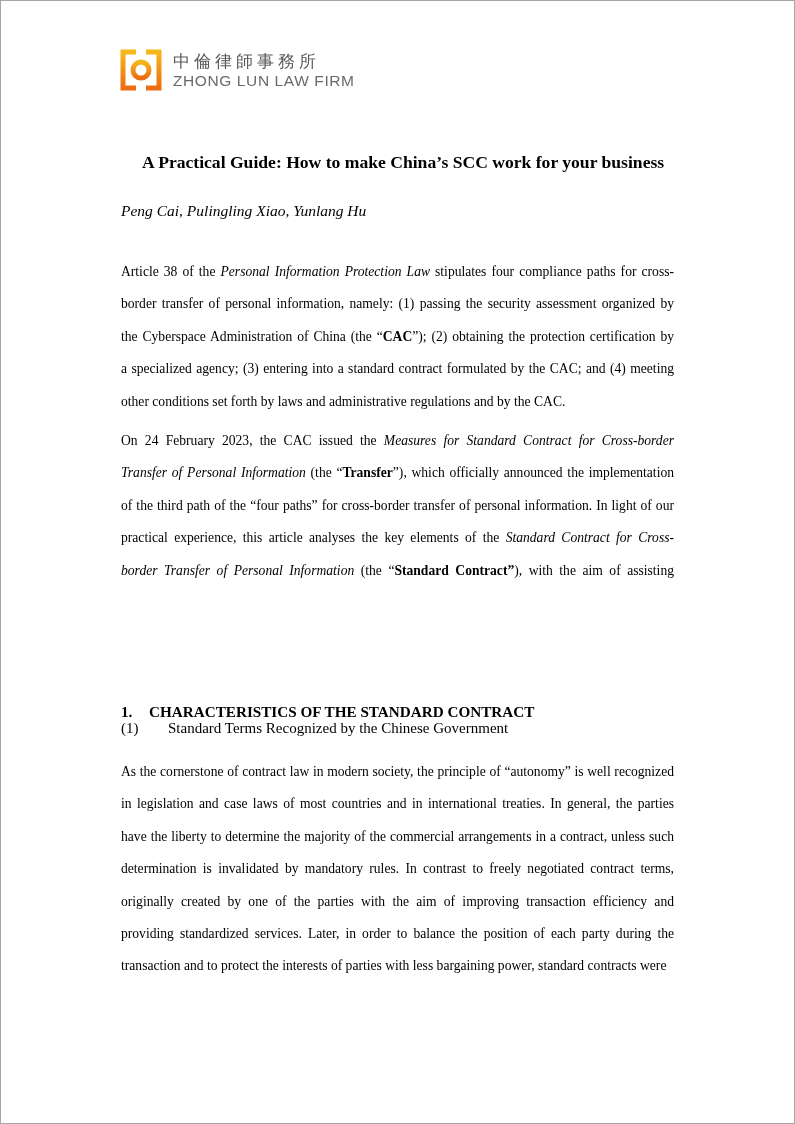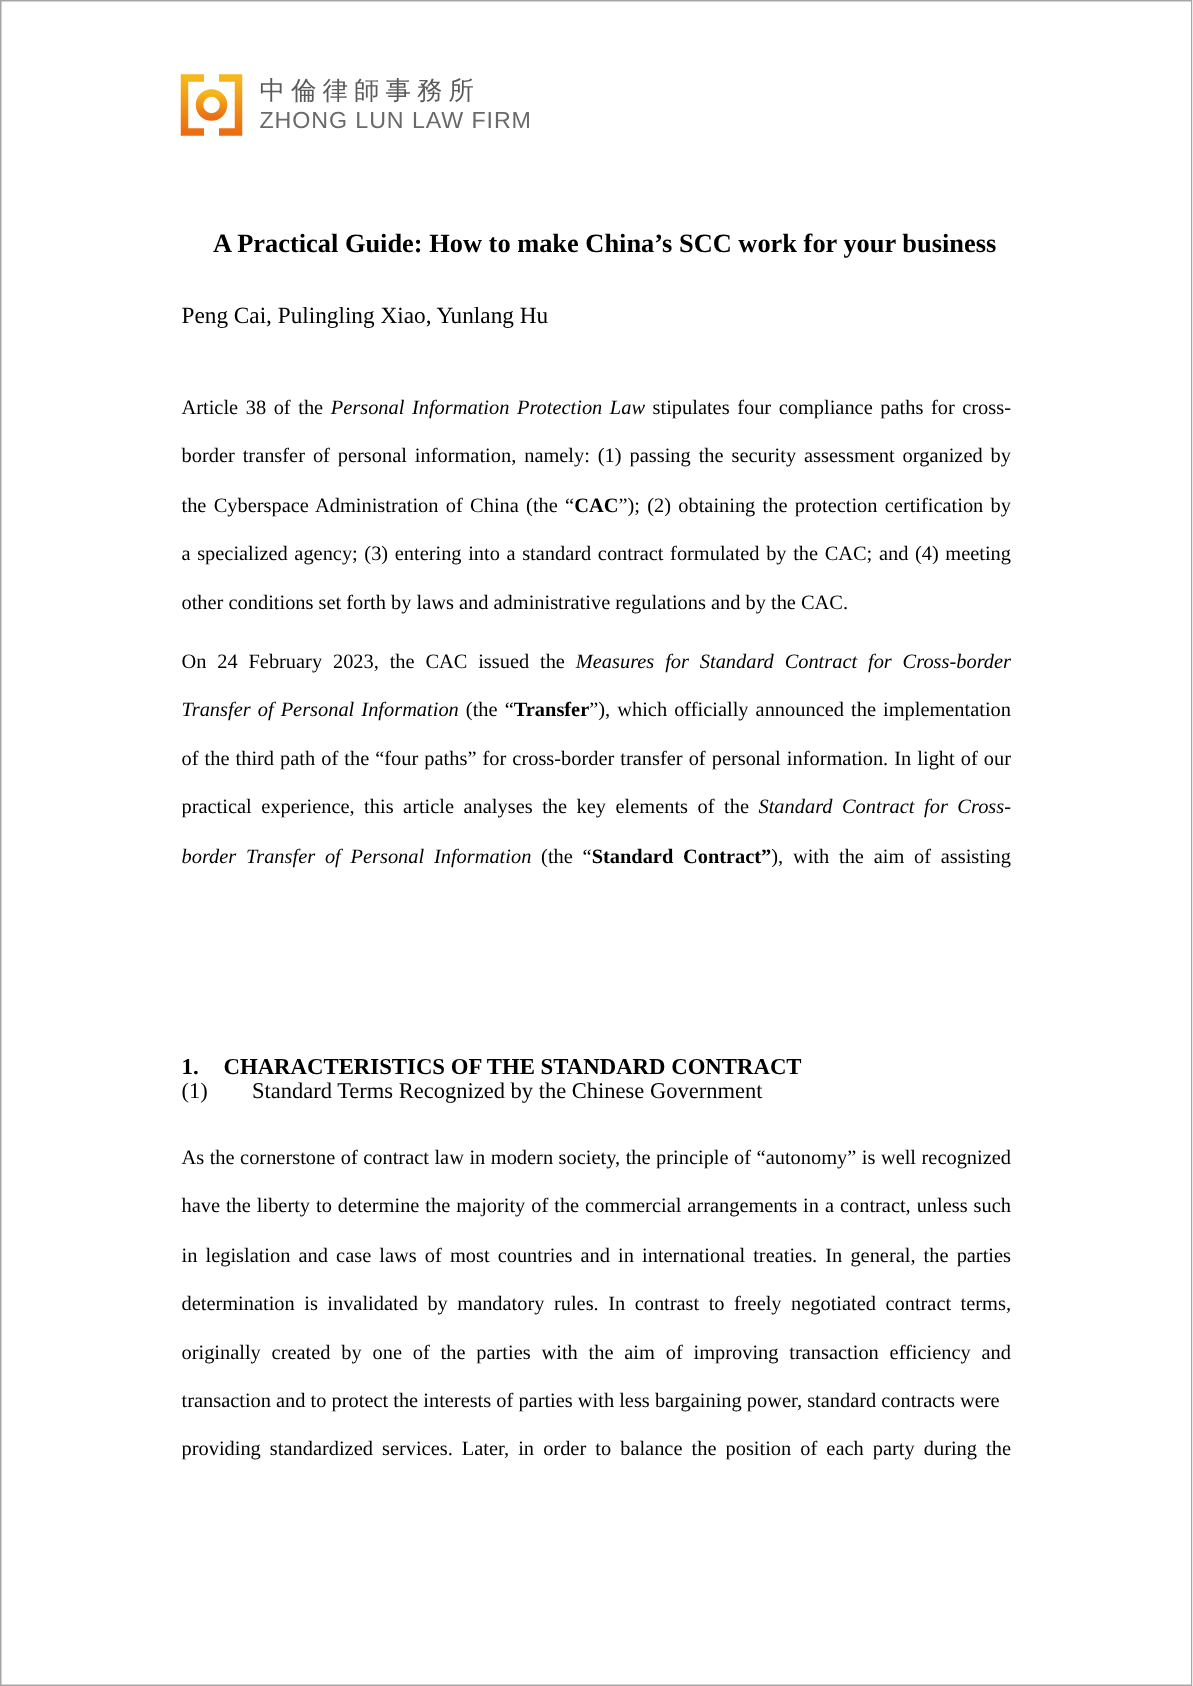--- a/index.html
+++ b/index.html
@@ -21,21 +21,21 @@
     .logo-en {
       font-family: "Liberation Sans", "DejaVu Sans", sans-serif; font-size: 15.5px;
       color: #6a6a6a; letter-spacing: 0.6px; line-height: 20px;
     }
     .title {
       position: absolute; left: 121px; top: 151px; width: 560px;
       font-size: 17.6px; font-weight: bold; white-space: nowrap; line-height: 22px; margin-left: 21px;
     }
     .authors {
       position: absolute; left: 121px; top: 200px;
-      font-size: 15.5px; line-height: 22px;
+      font-size: 15.5px; font-style: italic; line-height: 22px;
     }
     .para {
       position: absolute; left: 121px; width: 553px;
       font-size: 13.6px; line-height: 32.4px; text-align: justify;
     }
     .para .line { display: block; height: 32.4px; white-space: nowrap; text-align-last: justify; text-align: justify; }
     .para .line.last { text-align-last: left; }
     .h1 {
       position: absolute; left: 121px; top: 701px; font-size: 15.2px; font-weight: bold;
       line-height: 22px; white-space: nowrap;
@@ -99,19 +99,19 @@
 <div class="h1">
   <span class="num">1.</span><span>CHARACTERISTICS OF THE STANDARD CONTRACT</span>
 </div>
 
 <div class="h2">
   <span class="num">(1)</span><span>Standard Terms Recognized by the Chinese Government</span>
 </div>
 
 <div class="para" style="top:756px;">
     <span class="line"><span>As the cornerstone of contract law in modern society, the principle of “autonomy” is well recognized</span></span>
+    <span class="line"><span>in legislation and case laws of most countries and in international treaties. In general, the parties</span></span>
     <span class="line"><span>have the liberty to determine the majority of the commercial arrangements in a contract, unless such</span></span>
-    <span class="line"><span>in legislation and case laws of most countries and in international treaties. In general, the parties</span></span>
     <span class="line"><span>determination is invalidated by mandatory rules. In contrast to freely negotiated contract terms,</span></span>
     <span class="line"><span>originally created by one of the parties with the aim of improving transaction efficiency and</span></span>
+    <span class="line"><span>providing standardized services. Later, in order to balance the position of each party during the</span></span>
     <span class="line last"><span>transaction and to protect the interests of parties with less bargaining power, standard contracts were</span></span>
-    <span class="line"><span>providing standardized services. Later, in order to balance the position of each party during the</span></span>
   </div>
 
 </body></html>

